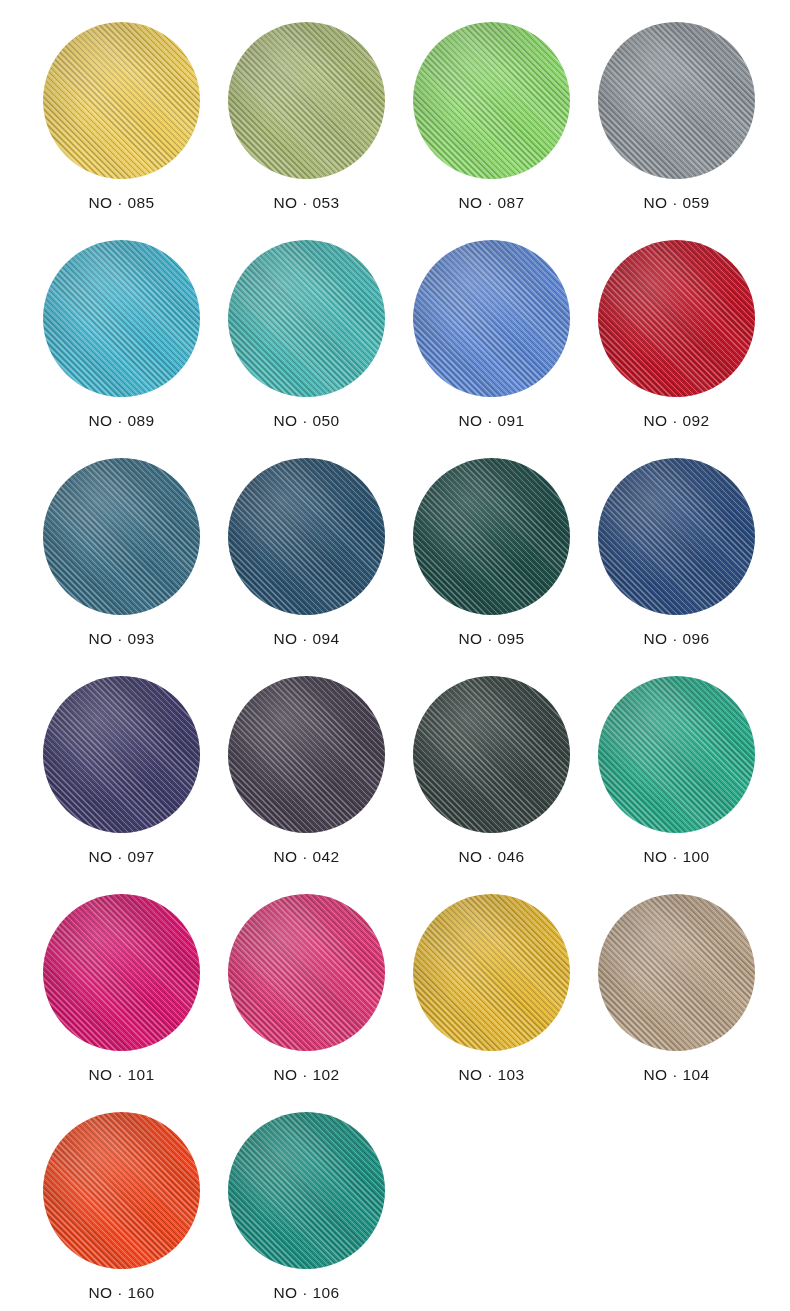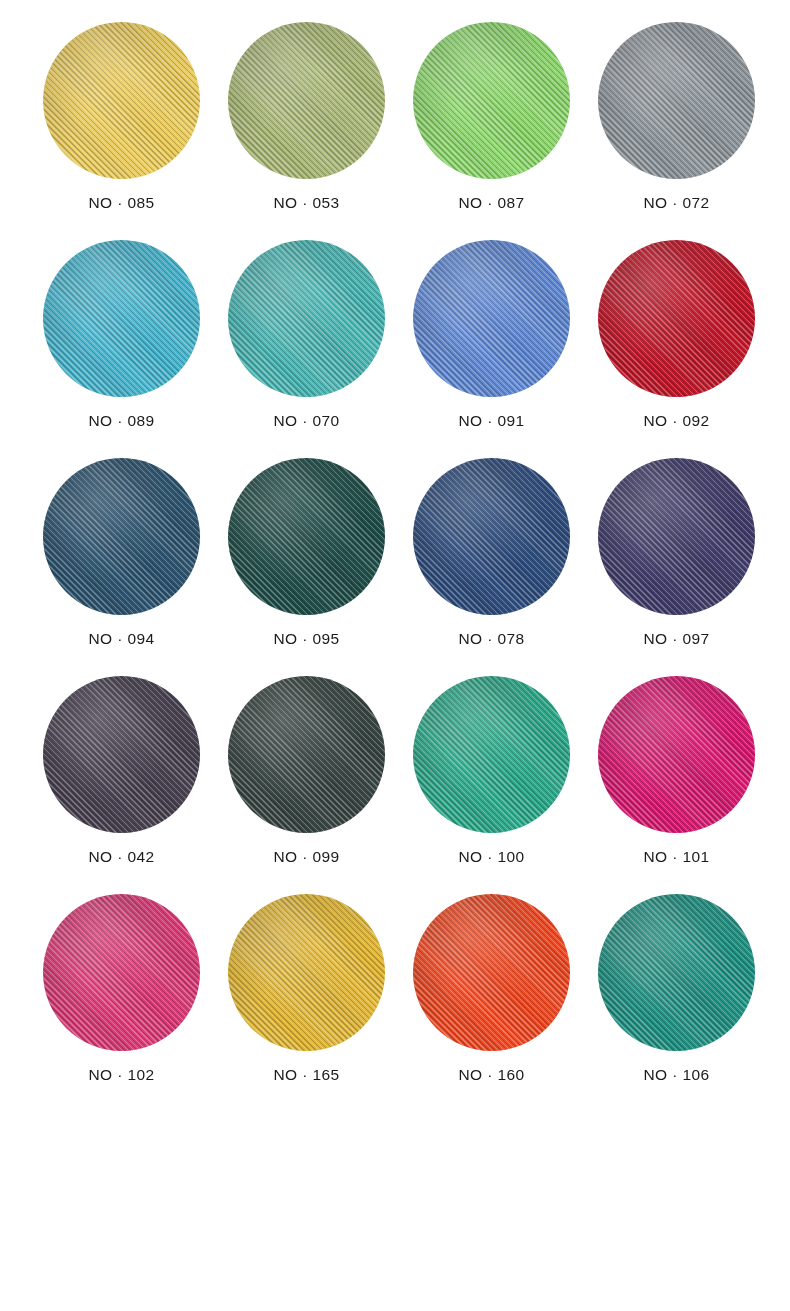--- a/index.html
+++ b/index.html
@@ -116,91 +116,98 @@
         <span class="weave"></span>
         <span class="shade"></span>
       </div>
       <div class="swatch-label">NO · 087</div>
     </div>
     <div class="swatch-cell">
       <div class="swatch-disc" style="background: rgb(142, 149, 155);">
         <span class="weave"></span>
         <span class="shade"></span>
       </div>
-      <div class="swatch-label">NO · 072</div>
+      <div class="swatch-label">NO · 059</div>
     </div>
     <div class="swatch-cell">
       <div class="swatch-disc" style="background: rgb(73, 180, 204);">
         <span class="weave"></span>
         <span class="shade"></span>
       </div>
       <div class="swatch-label">NO · 089</div>
     </div>
     <div class="swatch-cell">
       <div class="swatch-disc" style="background: rgb(77, 181, 178);">
         <span class="weave"></span>
         <span class="shade"></span>
       </div>
-      <div class="swatch-label">NO · 070</div>
+      <div class="swatch-label">NO · 050</div>
     </div>
     <div class="swatch-cell">
       <div class="swatch-disc" style="background: rgb(98, 137, 210);">
         <span class="weave"></span>
         <span class="shade"></span>
       </div>
       <div class="swatch-label">NO · 091</div>
     </div>
     <div class="swatch-cell">
       <div class="swatch-disc" style="background: rgb(190, 26, 44);">
         <span class="weave"></span>
         <span class="shade"></span>
       </div>
       <div class="swatch-label">NO · 092</div>
     </div>
     <div class="swatch-cell">
+      <div class="swatch-disc" style="background: rgb(63, 112, 134);">
+        <span class="weave"></span>
+        <span class="shade"></span>
+      </div>
+      <div class="swatch-label">NO · 093</div>
+    </div>
+    <div class="swatch-cell">
       <div class="swatch-disc" style="background: rgb(47, 85, 112);">
         <span class="weave"></span>
         <span class="shade"></span>
       </div>
       <div class="swatch-label">NO · 094</div>
     </div>
     <div class="swatch-cell">
       <div class="swatch-disc" style="background: rgb(35, 79, 74);">
         <span class="weave"></span>
         <span class="shade"></span>
       </div>
       <div class="swatch-label">NO · 095</div>
     </div>
     <div class="swatch-cell">
       <div class="swatch-disc" style="background: rgb(49, 79, 126);">
         <span class="weave"></span>
         <span class="shade"></span>
       </div>
-      <div class="swatch-label">NO · 078</div>
+      <div class="swatch-label">NO · 096</div>
     </div>
     <div class="swatch-cell">
       <div class="swatch-disc" style="background: rgb(67, 63, 107);">
         <span class="weave"></span>
         <span class="shade"></span>
       </div>
       <div class="swatch-label">NO · 097</div>
     </div>
     <div class="swatch-cell">
       <div class="swatch-disc" style="background: rgb(73, 66, 81);">
         <span class="weave"></span>
         <span class="shade"></span>
       </div>
       <div class="swatch-label">NO · 042</div>
     </div>
     <div class="swatch-cell">
       <div class="swatch-disc" style="background: rgb(58, 71, 68);">
         <span class="weave"></span>
         <span class="shade"></span>
       </div>
-      <div class="swatch-label">NO · 099</div>
+      <div class="swatch-label">NO · 046</div>
     </div>
     <div class="swatch-cell">
       <div class="swatch-disc" style="background: rgb(47, 169, 138);">
         <span class="weave"></span>
         <span class="shade"></span>
       </div>
       <div class="swatch-label">NO · 100</div>
     </div>
     <div class="swatch-cell">
       <div class="swatch-disc" style="background: rgb(214, 29, 114);">
@@ -214,21 +221,28 @@
         <span class="weave"></span>
         <span class="shade"></span>
       </div>
       <div class="swatch-label">NO · 102</div>
     </div>
     <div class="swatch-cell">
       <div class="swatch-disc" style="background: rgb(224, 183, 58);">
         <span class="weave"></span>
         <span class="shade"></span>
       </div>
-      <div class="swatch-label">NO · 165</div>
+      <div class="swatch-label">NO · 103</div>
+    </div>
+    <div class="swatch-cell">
+      <div class="swatch-disc" style="background: rgb(183, 161, 137);">
+        <span class="weave"></span>
+        <span class="shade"></span>
+      </div>
+      <div class="swatch-label">NO · 104</div>
     </div>
     <div class="swatch-cell">
       <div class="swatch-disc" style="background: rgb(238, 75, 38);">
         <span class="weave"></span>
         <span class="shade"></span>
       </div>
       <div class="swatch-label">NO · 160</div>
     </div>
     <div class="swatch-cell">
       <div class="swatch-disc" style="background: rgb(36, 145, 131);">

